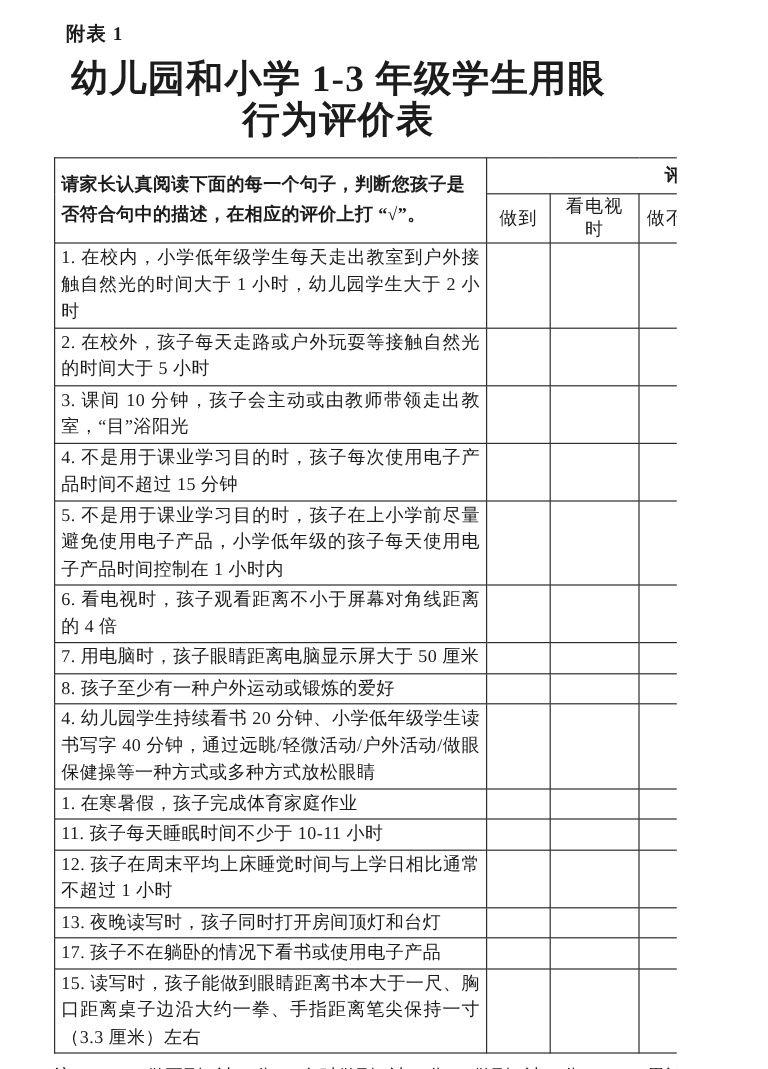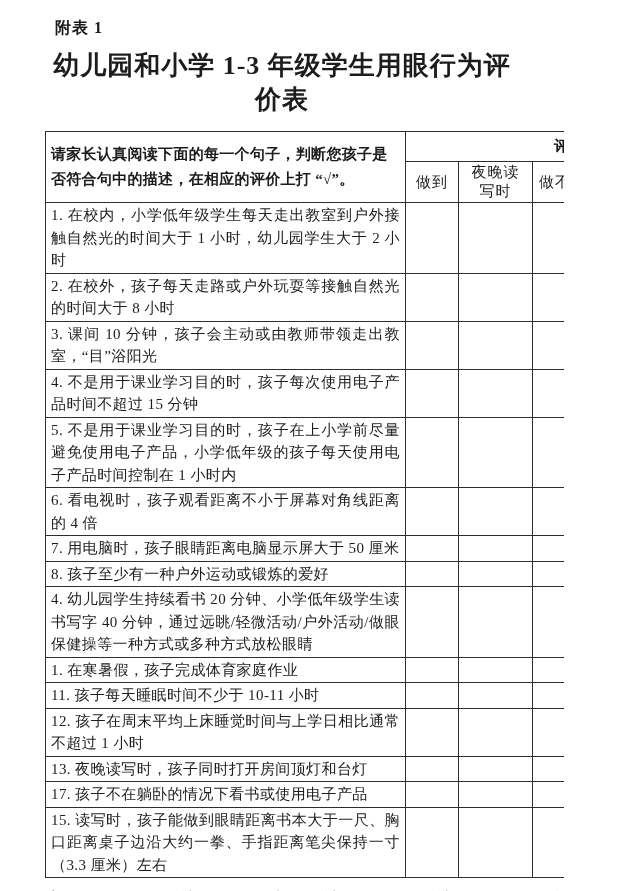--- a/index.html
+++ b/index.html
@@ -21,21 +21,21 @@
     overflow: hidden;
   }
   .annex-label {
     font-size: 16px;
     font-weight: bold;
     margin: 2px 0 10px 10px;
     letter-spacing: 1px;
   }
   .doc-title {
     text-align: center;
-    font-size: 26px;
+    font-size: 31px;
     font-weight: bold;
     letter-spacing: 1px;
     margin: 10px 0 14px 0;
     line-height: 34px;
   }
   .doc-subtitle {
     text-align: center;
     font-size: 17px;
     letter-spacing: 2px;
     margin: 0 0 12px 0;
@@ -113,34 +113,34 @@
       <col class="c-sometimes">
       <col class="c-notdone">
     </colgroup>
     <thead>
       <tr>
         <td class="instructions-cell" rowspan="2">请家长认真阅读下面的每一个句子，判断您孩子是否符合句中的描述，在相应的评价上打 “√”。</td>
         <td class="eval-header-cell" colspan="3">评价</td>
       </tr>
       <tr>
         <td class="col-header-cell">做到</td>
-        <td class="col-header-cell">夜晚读写时</td>
+        <td class="col-header-cell">看电视时</td>
         <td class="col-header-cell">做不到</td>
       </tr>
     </thead>
     <tbody>
     <tr>
       <td class="statement-cell">1. 在校内，小学低年级学生每天走出教室到户外接触自然光的时间大于 1 小时，幼儿园学生大于 2 小时</td>
       <td class="answer-cell"></td>
       <td class="answer-cell"></td>
       <td class="answer-cell"></td>
     </tr>
 
     <tr>
-      <td class="statement-cell">2. 在校外，孩子每天走路或户外玩耍等接触自然光的时间大于 8 小时</td>
+      <td class="statement-cell">2. 在校外，孩子每天走路或户外玩耍等接触自然光的时间大于 5 小时</td>
       <td class="answer-cell"></td>
       <td class="answer-cell"></td>
       <td class="answer-cell"></td>
     </tr>
 
     <tr>
       <td class="statement-cell">3. 课间 10 分钟，孩子会主动或由教师带领走出教室，“目”浴阳光</td>
       <td class="answer-cell"></td>
       <td class="answer-cell"></td>
       <td class="answer-cell"></td>

